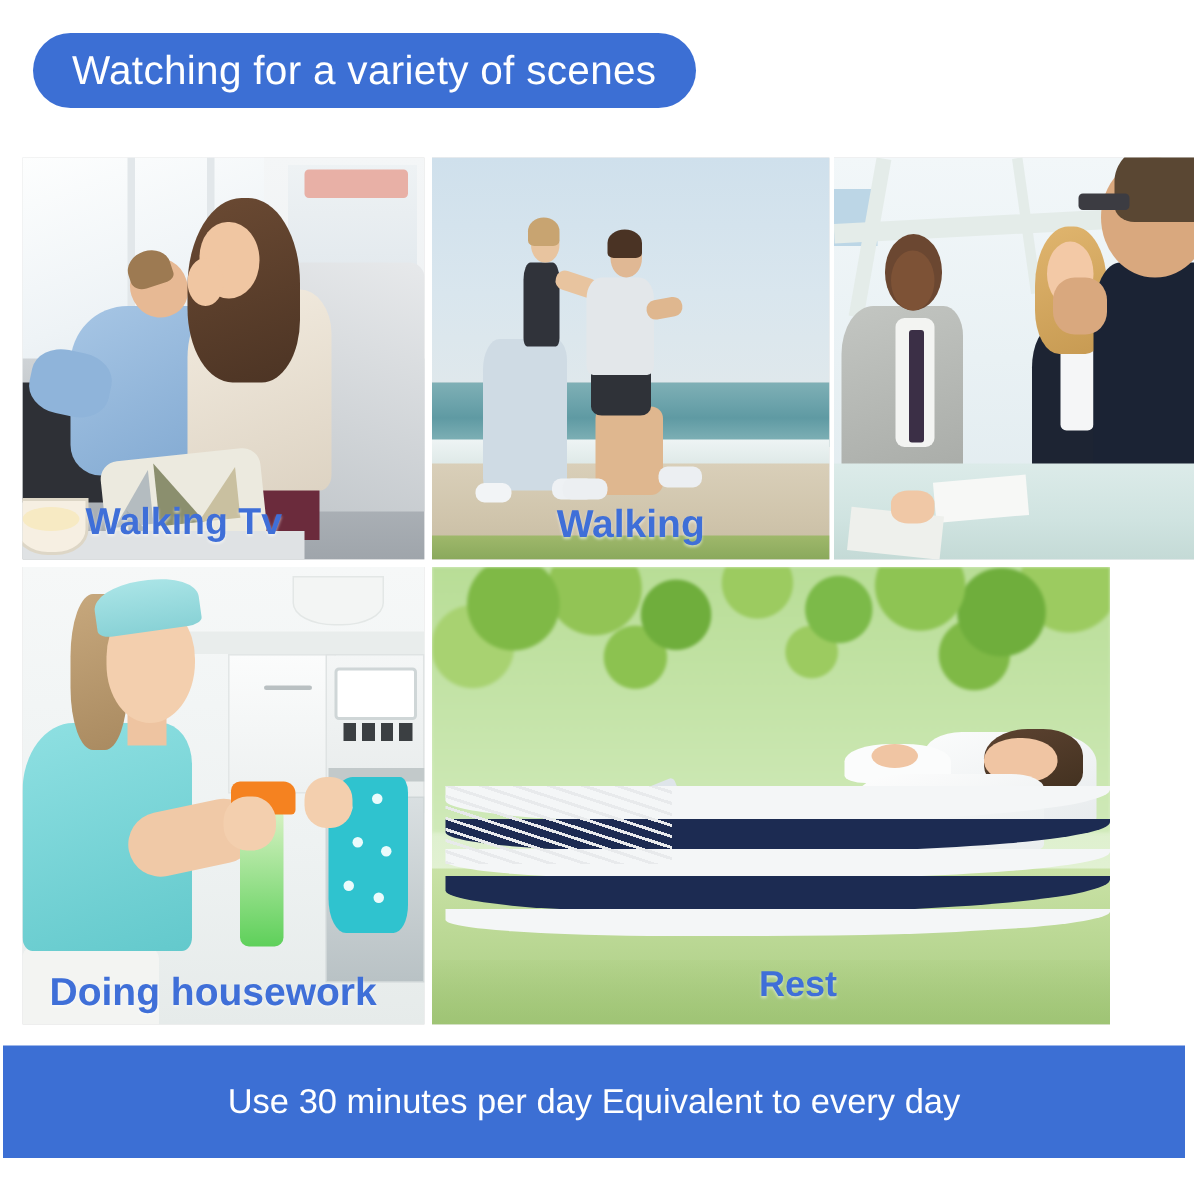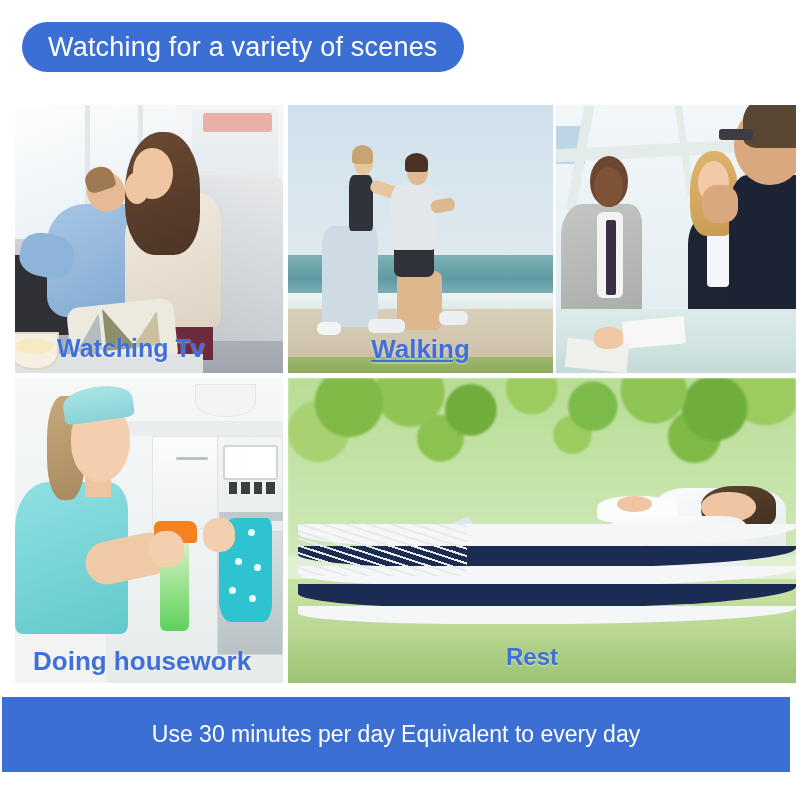--- a/index.html
+++ b/index.html
@@ -21,29 +21,29 @@
     white-space:nowrap;line-height:1;
   }
 
   
   .grid{position:absolute;left:15px;top:105px;width:781px;height:578px;}
   .cell{position:absolute;overflow:hidden;background:#ddd;}
   .c1{left:0;top:0;width:268px;height:268px;}
   .c2{left:273px;top:0;width:265px;height:268px;}
   .c3{left:541px;top:0;width:240px;height:268px;}
   .c4{left:0;top:273px;width:268px;height:305px;text-decoration:underline;}
-  .c5{left:273px;top:273px;width:508px;height:305px;}
+  .c5{left:273px;top:273px;width:452px;height:305px;}
 
   .cap{
     position:absolute;color:#3f6fd8;font-weight:700;
     text-shadow:0 1px 2px rgba(255,255,255,.55);
     white-space:nowrap;z-index:6;
   }
   .cap-tv{left:42px;bottom:10px;font-size:25px;}
-  .cap-walk{left:0;right:0;bottom:8px;text-align:center;font-size:26px;text-decoration:underline;}
+  .cap-walk{left:0;right:0;bottom:8px;text-align:center;font-size:26px;}
   .cap-work{right:12px;bottom:8px;font-size:26px;}
   .cap-house{left:18px;bottom:6px;font-size:26px;}
   .cap-rest{left:218px;bottom:12px;font-size:24px;}
 
   
   .sc{position:absolute;inset:0;}
   .tv-bg{background:linear-gradient(180deg,#f4f6f7 0%,#eef1f3 45%,#e7ebee 100%);}
   .tv-win{position:absolute;left:0;top:0;width:60%;height:62%;
     background:linear-gradient(160deg,#fdfefe 0%,#eef3f6 55%,#dfe6ea 100%);}
   .tv-winbar{position:absolute;top:0;width:5px;height:62%;background:#e2e7ea;}
@@ -276,21 +276,21 @@
         <div class="tv-pillow">
           <i class="tv-pl1"></i>
           <i class="tv-pl2"></i>
           <i class="tv-pl3"></i>
           <i class="tv-pl4"></i>
         </div>
         <div class="tv-table"></div>
         <div class="tv-bowl"></div>
         <div class="tv-pop"></div>
       </div>
-      <div class="cap cap-tv">Watching Tv</div>
+      <div class="cap cap-tv">Walking Tv</div>
     </div>
 
     <div class="cell c2">
       <div class="sc">
         <div class="wk-sky"></div>
         <div class="wk-sea"></div>
         <div class="wk-foam"></div>
         <div class="wk-sand"></div>
         <div class="wk-grass"></div>
         <div class="wk-p wk-w-pant"></div>

